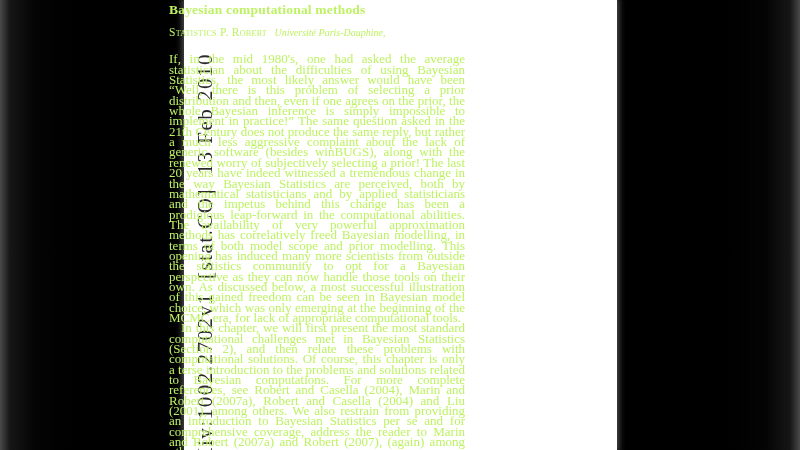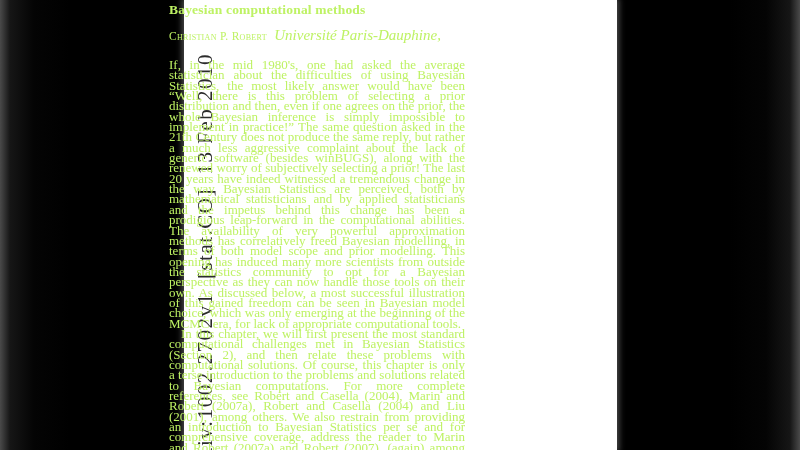--- a/index.html
+++ b/index.html
@@ -33,21 +33,21 @@
     font-family: "Liberation Serif", "DejaVu Serif", serif;
   }
 
   .content {
     position: absolute; left: 121px; top: 0;
     width: 296px; color: #bef264; margin-left: 48px;
   }
   .paper-title { font-size: 13.5px; font-weight: bold; margin: 2px 0 5px 0; letter-spacing: 0.2px; }
   .byline { font-size: 9.5px; line-height: 1.6; }
   .author { font-variant: small-caps; font-size: 11.5px; letter-spacing: 0.3px; margin-right: 5px; }
-  .affil  { font-style: italic; font-size: 15px; }
+  .affil  { font-style: italic; font-size: 10px; }
   .affil-line2 { display: block; font-style: italic; font-size: 9.5px; }
 
   .section-heading { margin-top: 50px; font-size: 11.5px; font-weight: bold; }
   .section-heading .num { margin-right: 11px; }
 
   .body-text { margin-top: 13px; font-size: 13px; line-height: 10.35px; text-align: justify; }
   .body-text p { margin: 0; }
   .body-text p + p { text-indent: 12px; }
 </style>
 </head>
@@ -60,21 +60,21 @@
 
   <div class="page"></div>
 
   <div class="watermark">arXiv:1002.2702v1  [stat.CO]  13 Feb 2010</div>
 
   <div class="content">
 
     <div class="paper-title">Bayesian computational methods</div>
 
     <div class="byline">
-      <span class="author">Christian P. Robert</span>
+      <span class="author">Statistics P. Robert</span>
       <span class="affil">Université Paris-Dauphine,</span>
     </div>
 
 
     <div class="body-text">
       <p>If, in the mid 1980's, one had asked the average statistician about the difficulties of using Bayesian Statistics, the most likely answer would have been “Well, there is this problem of selecting a prior distribution and then, even if one agrees on the prior, the whole Bayesian inference is simply impossible to implement in practice!” The same question asked in the 21th Century does not produce the same reply, but rather a much less aggressive complaint about the lack of generic software (besides winBUGS), along with the renewed worry of subjectively selecting a prior! The last 20 years have indeed witnessed a tremendous change in the way Bayesian Statistics are perceived, both by mathematical statisticians and by applied statisticians and the impetus behind this change has been a prodigious leap-forward in the computational abilities. The availability of very powerful approximation methods has correlatively freed Bayesian modelling, in terms of both model scope and prior modelling. This opening has induced many more scientists from outside the statistics community to opt for a Bayesian perspective as they can now handle those tools on their own. As discussed below, a most successful illustration of this gained freedom can be seen in Bayesian model choice, which was only emerging at the beginning of the MCMC era, for lack of appropriate computational tools.</p>
       <p>In this chapter, we will first present the most standard computational challenges met in Bayesian Statistics (Section 2), and then relate these problems with computational solutions. Of course, this chapter is only a terse introduction to the problems and solutions related to Bayesian computations. For more complete references, see Robert and Casella (2004), Marin and Robert (2007a), Robert and Casella (2004) and Liu (2001), among others. We also restrain from providing an introduction to Bayesian Statistics per se and for comprehensive coverage, address the reader to Marin and Robert (2007a) and Robert (2007), (again) among others.</p>
     </div>
 
   </div>

